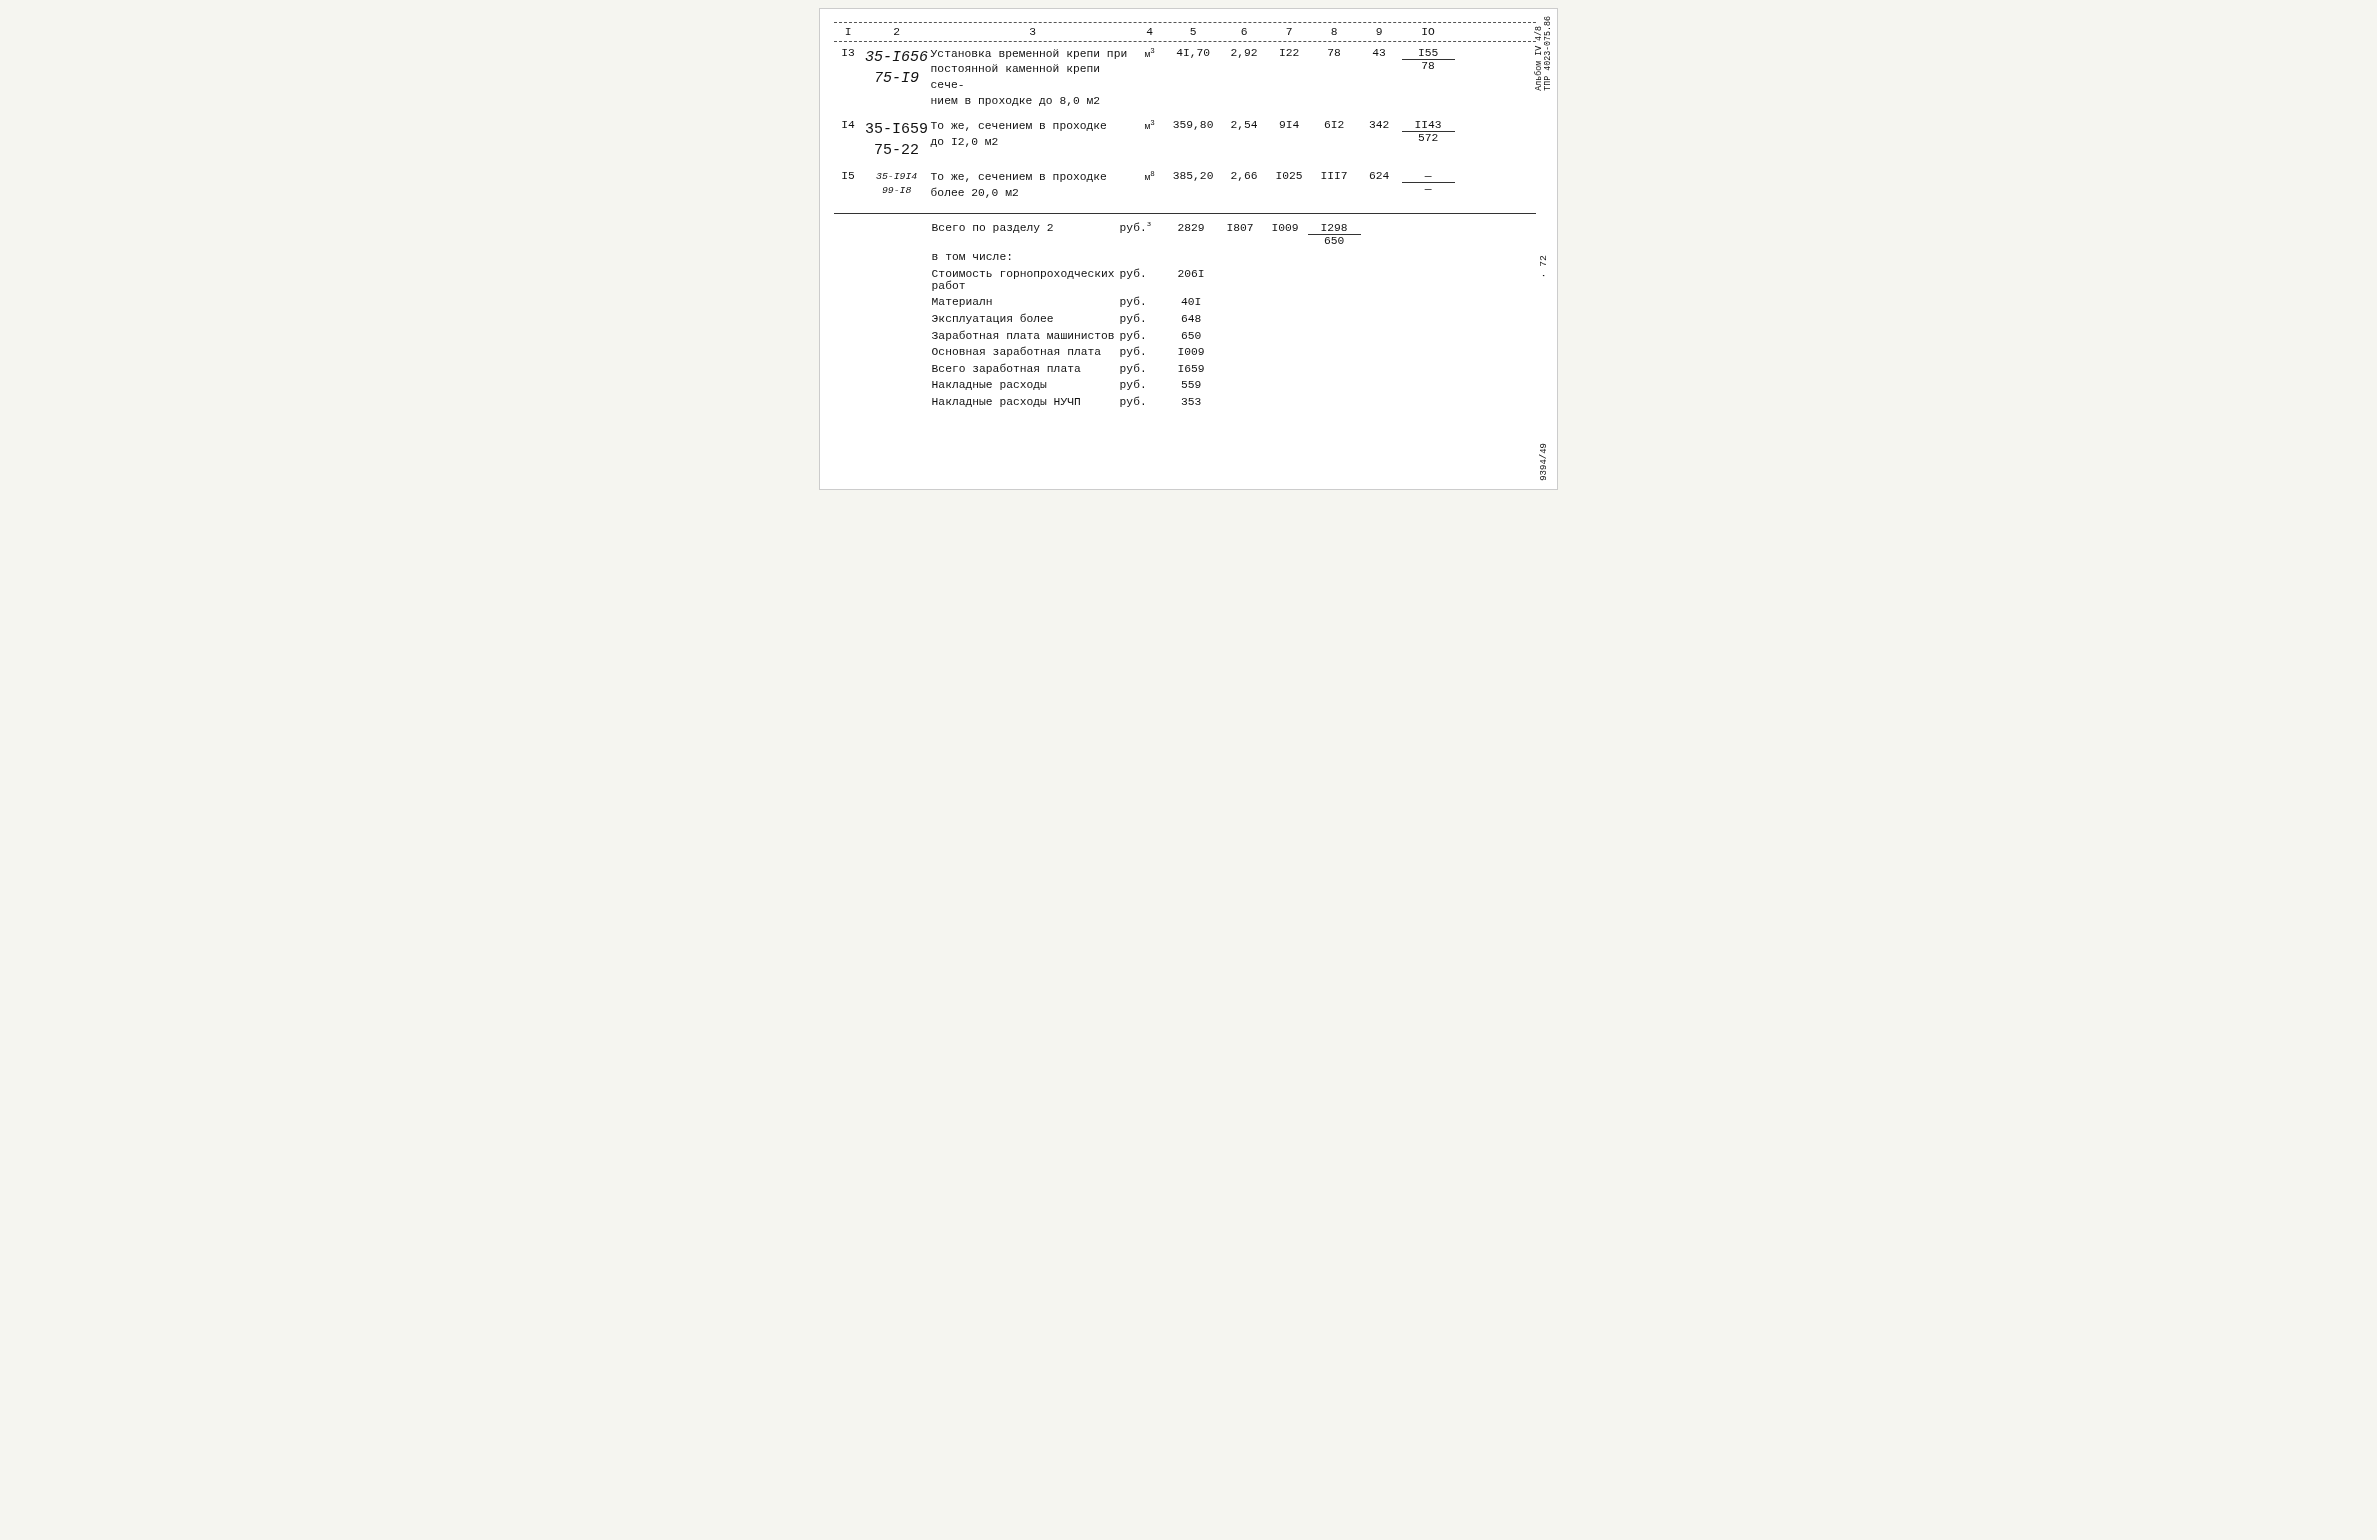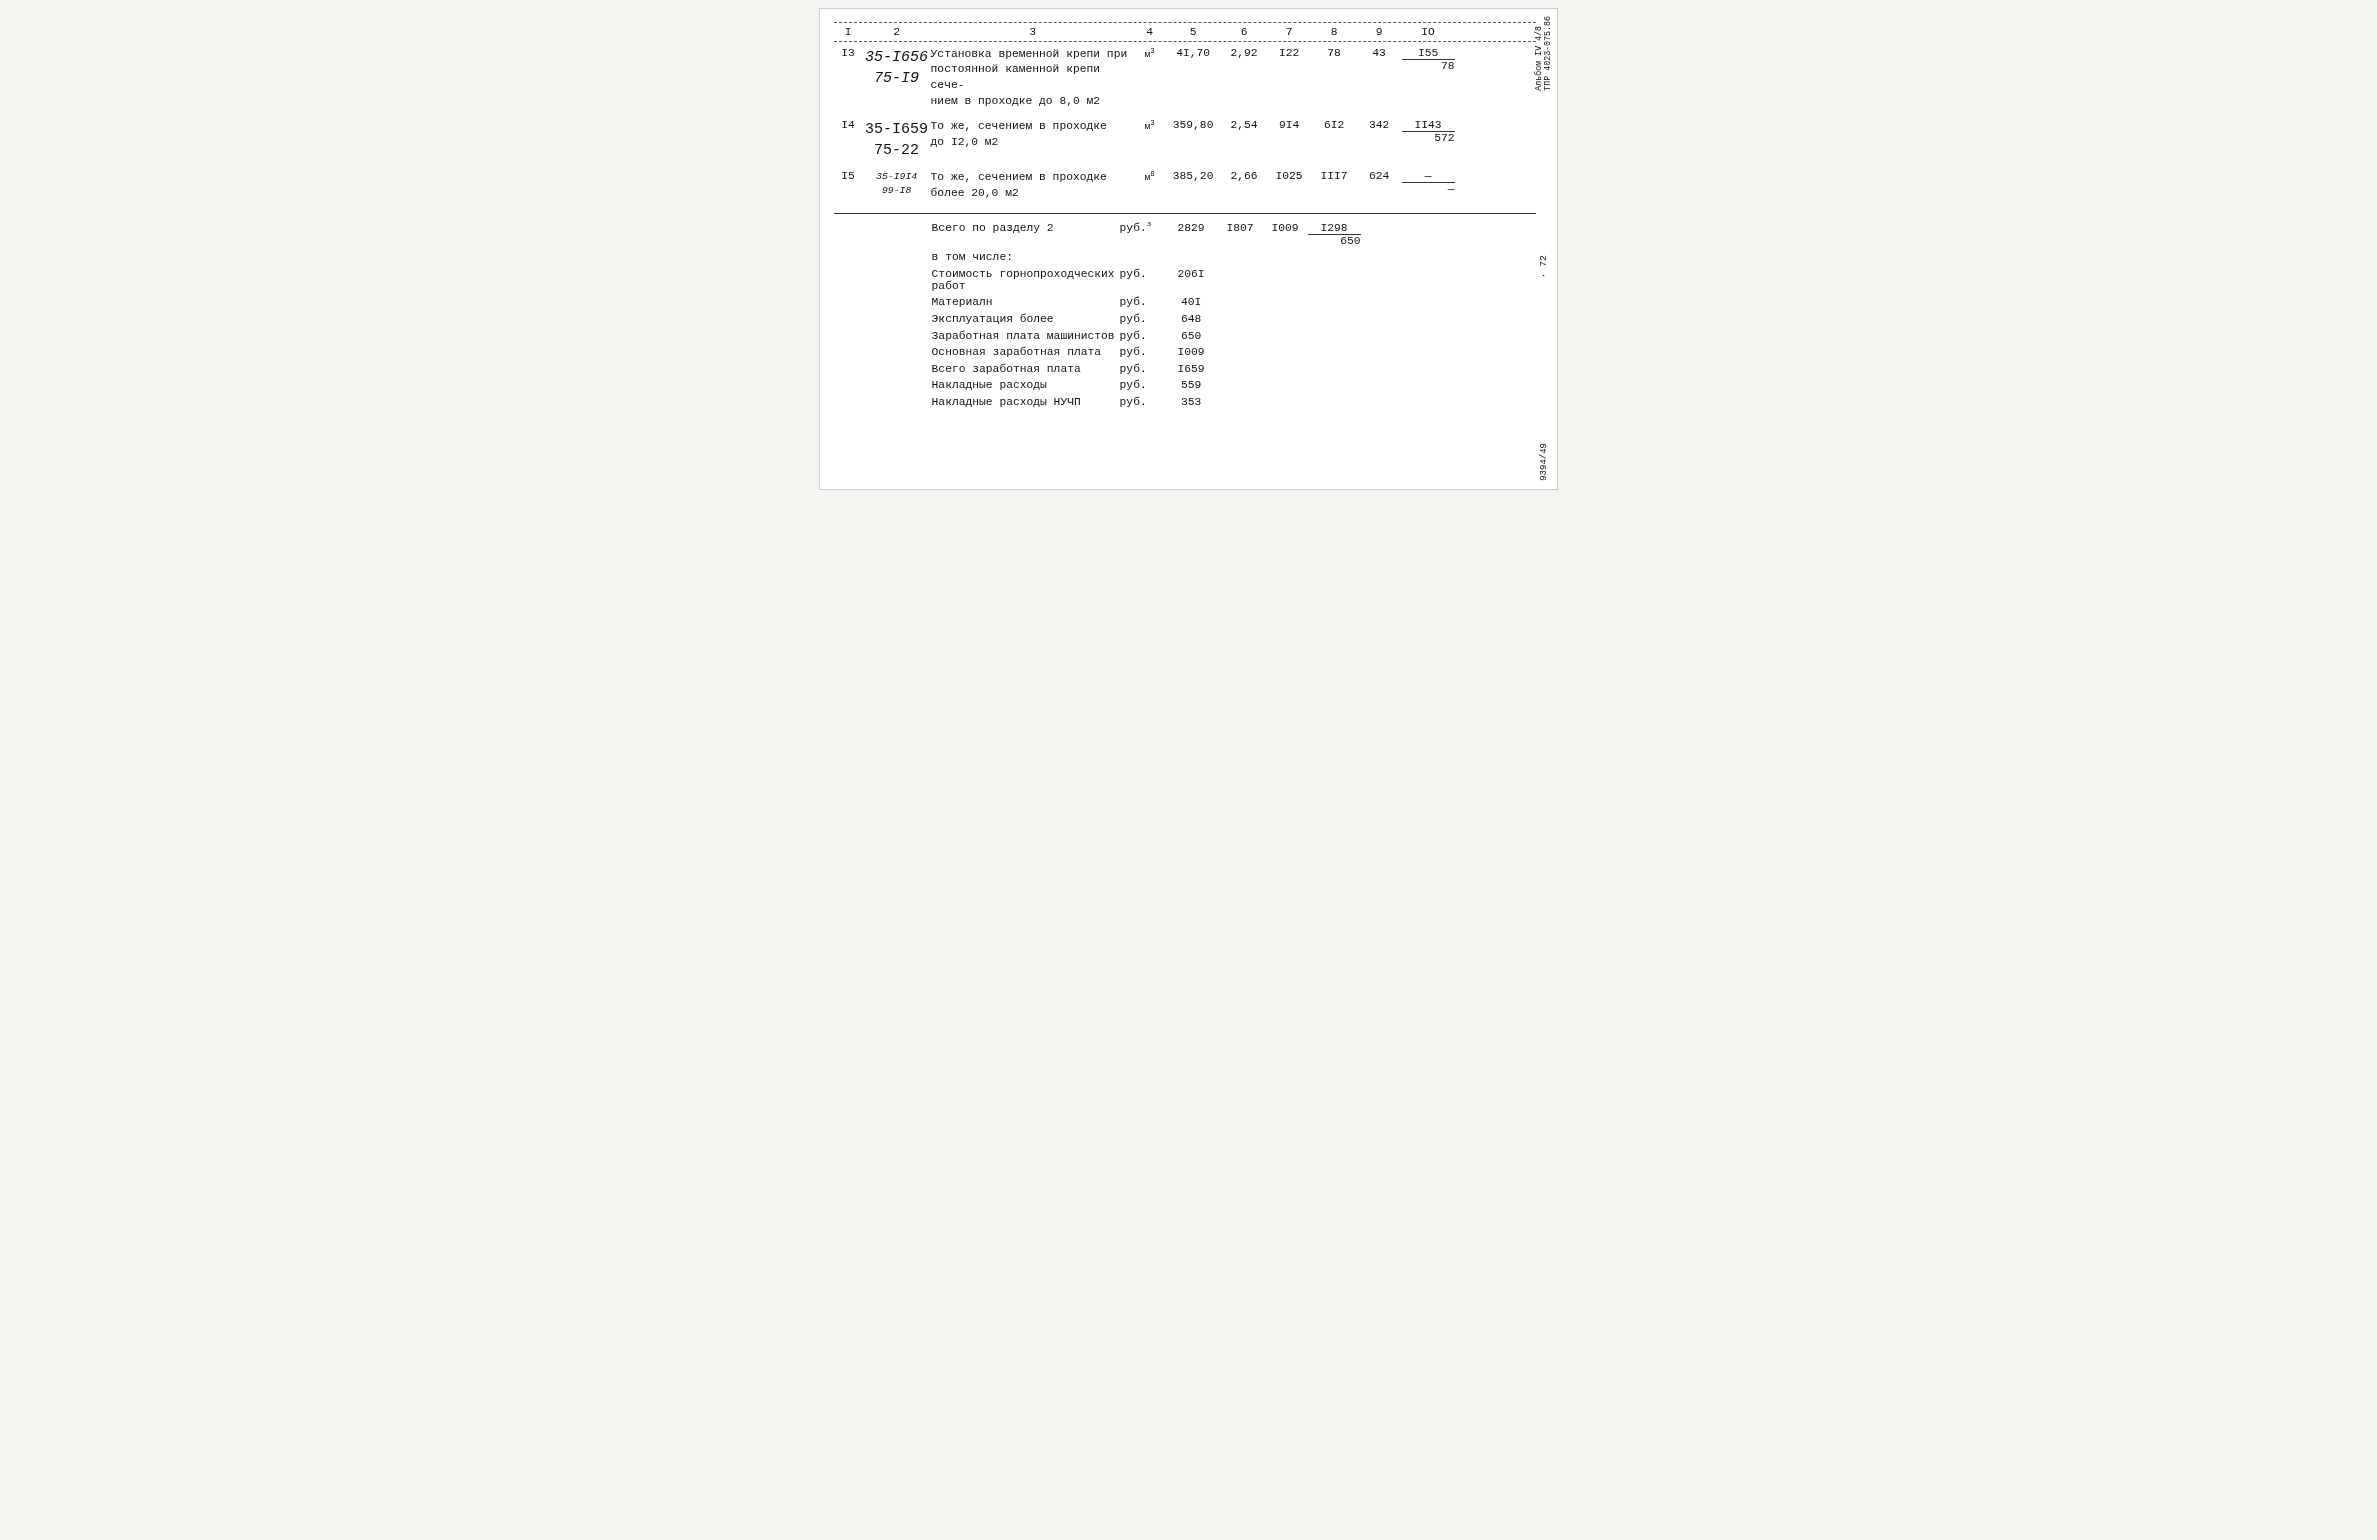--- a/index.html
+++ b/index.html
@@ -65,21 +65,21 @@
     .data-row .col-7,
     .data-row .col-8,
     .data-row .col-9,
     .data-row .col-10 {
       text-align: center;
     }
     .multiline { line-height: 1.4; }
     .col-10-stack {
       display: flex;
       flex-direction: column;
-      align-items: flex-end;
+      align-items: center;
     }
     .col-10-stack .top { border-bottom: 0.8px solid #333; width: 100%; text-align: center; }
     .col-10-stack .bot { text-align: center; }
 
     .thick-line {
       border-top: 1.5px solid #333;
       margin: 7.5px 0 3px 0;
     }
 
     .summary-row {

